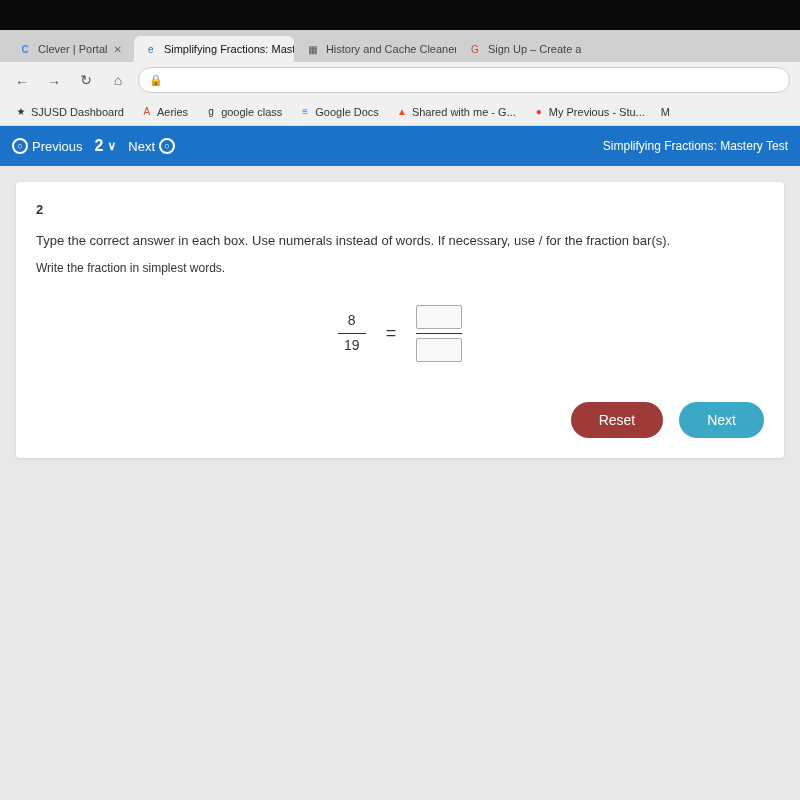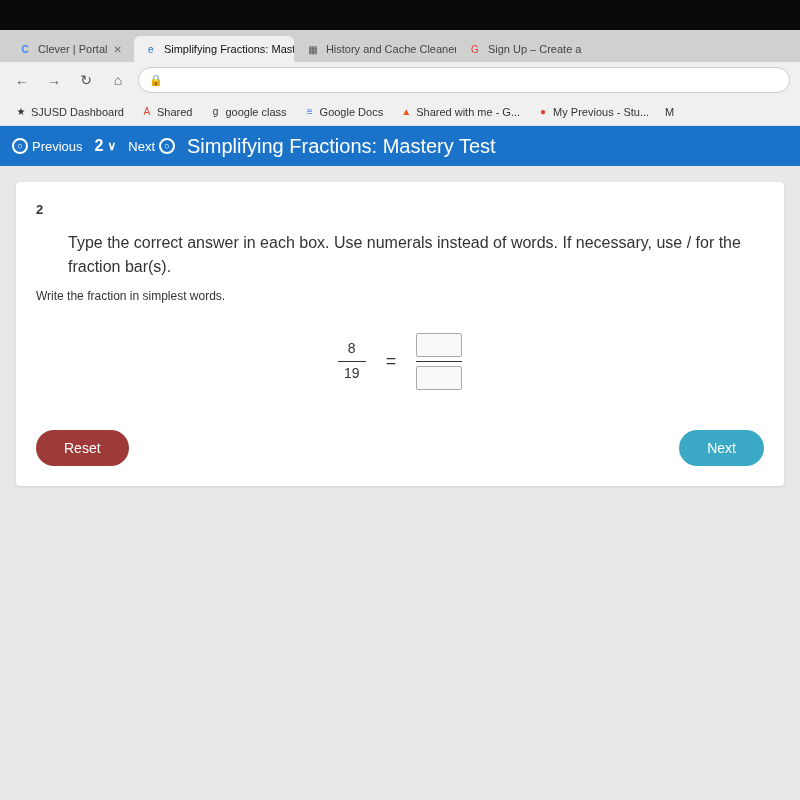--- a/index.html
+++ b/index.html
@@ -174,24 +174,24 @@
       gap: 4px;
       font-size: 16px;
       font-weight: bold;
     }
 
     .chevron {
       font-size: 12px;
     }
 
     .app-title {
-      font-size: 20px;
+      font-size: 12px;
       font-weight: 500;
       flex: 1;
-      text-align: left;
+      text-align: right;
     }
 
     
     .content-area {
       background: #e8e8e8;
       flex: 1;
       padding: 16px;
       height: calc(800px - 30px - 32px - 36px - 28px - 40px);
     }
 
@@ -203,25 +203,24 @@
     }
 
     .question-number {
       font-size: 13px;
       font-weight: bold;
       color: #333;
       margin-bottom: 14px;
     }
 
     .question-instructions {
-      font-size: 16px;
+      font-size: 13px;
       color: #333;
       margin-bottom: 10px;
       line-height: 1.5;
-      margin-left: 32px;
     }
 
     .question-prompt {
       font-size: 12px;
       color: #333;
       margin-bottom: 30px;
     }
 
     
     .fraction-area {
@@ -277,22 +276,22 @@
     .answer-bar {
       width: 46px;
       height: 1px;
       background: #333;
       margin: 2px 0;
     }
 
     
     .button-row {
       display: flex;
-      justify-content: space-between;
-      gap: 7px;
+      justify-content: flex-end;
+      gap: 16px;
       margin-top: 20px;
     }
 
     .btn-reset {
       background: #9e3a38;
       color: white;
       border: none;
       border-radius: 20px;
       padding: 10px 28px;
       font-size: 14px;
@@ -346,21 +345,21 @@
   </div>
 </div>
 
 <div class="bookmarks-bar">
   <div class="bookmark-item">
     <span class="bookmark-icon">★</span>
     <span>SJUSD Dashboard</span>
   </div>
   <div class="bookmark-item">
     <span class="bookmark-icon" style="color:#e34133;">A</span>
-    <span>Shared</span>
+    <span>Aeries</span>
   </div>
   <div class="bookmark-item">
     <span class="bookmark-icon">g</span>
     <span>google class</span>
   </div>
   <div class="bookmark-item">
     <span class="bookmark-icon" style="color:#4285f4;">≡</span>
     <span>Google Docs</span>
   </div>
   <div class="bookmark-item">

